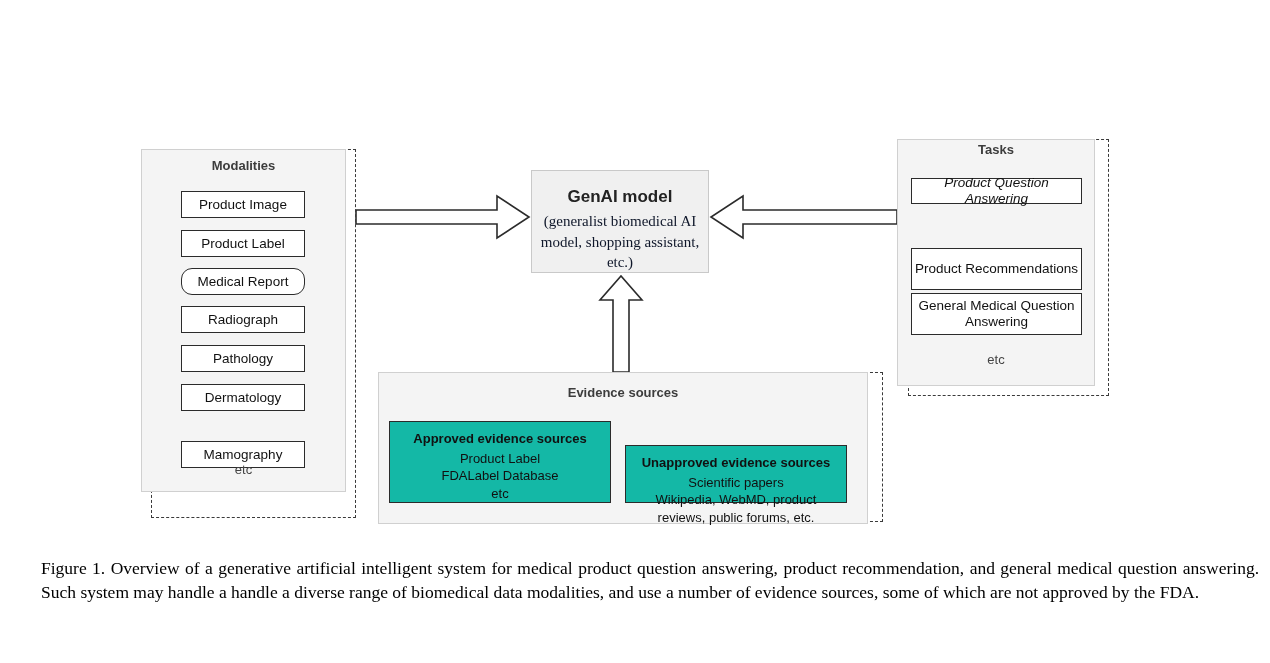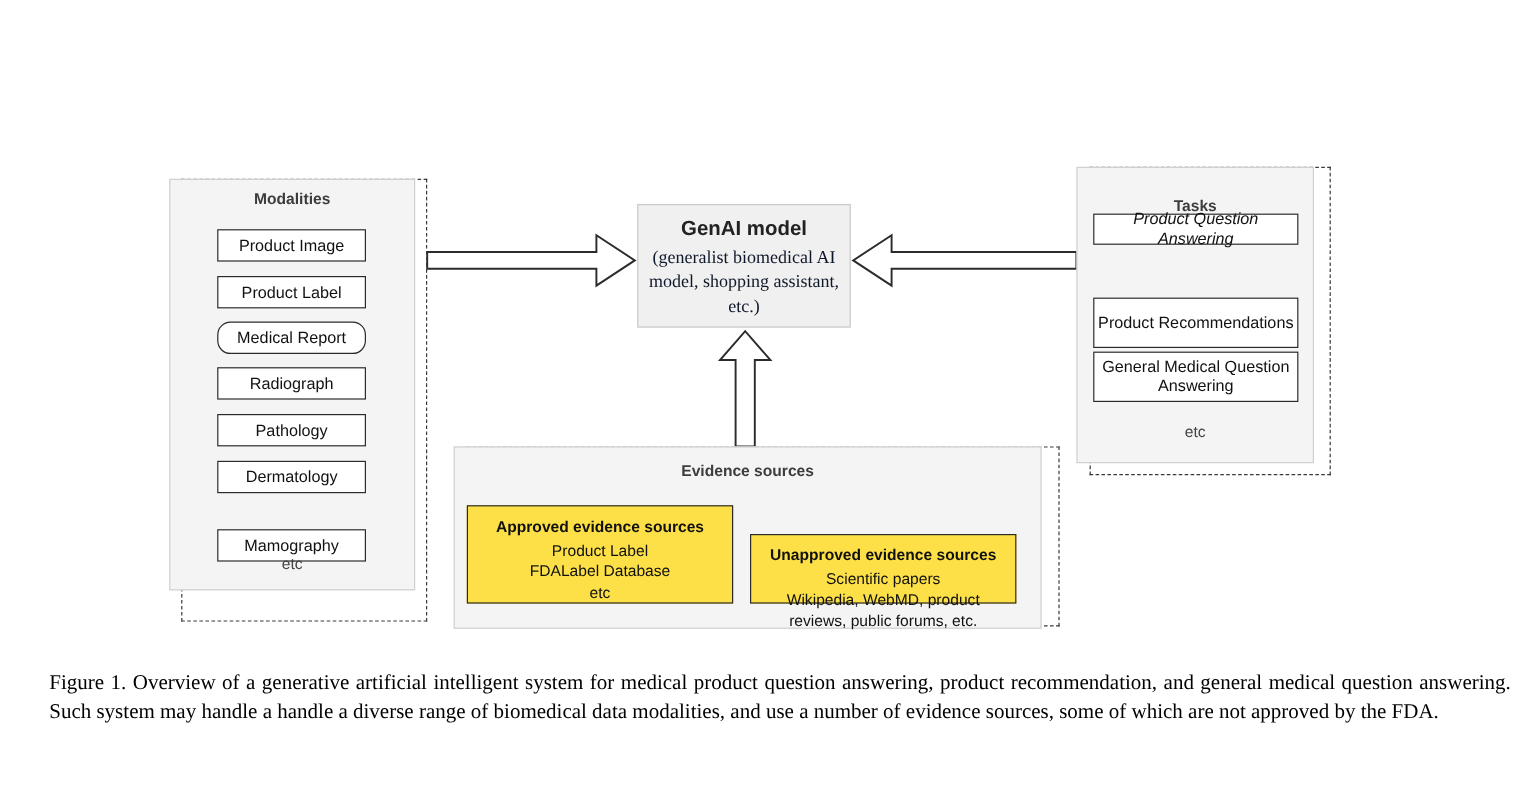--- a/index.html
+++ b/index.html
@@ -73,21 +73,21 @@
     left: 531px;
     top: 170px;
     width: 178px;
     height: 103px;
     background: #f0f0f0;
     border: 1px solid #c9c9c9;
     box-sizing: border-box;
     display: flex;
     flex-direction: column;
     align-items: center;
-    justify-content: flex-start;
+    justify-content: flex-end;
     padding-top: 10px;
   }
   #model-box .model-title {
     font-family: "Liberation Sans", sans-serif;
     font-size: 17px;
     font-weight: bold;
     color: #222222;
     margin-bottom: 4px;
   }
   #model-box .model-sub {
@@ -95,21 +95,21 @@
     font-size: 15px;
     color: #0f172a;
     text-align: center;
     line-height: 1.35;
     padding: 0 8px;
   }
 
   
   .ev-box {
     position: absolute;
-    background: #fde047;
+    background: #14b8a6;
     border: 1px solid #2b2b2b;
     box-sizing: border-box;
     font-family: "Liberation Sans", sans-serif;
     font-size: 13px;
     color: #111111;
     text-align: center;
     padding-top: 8px;
     line-height: 1.35;
   }
   .ev-box .ev-head {
@@ -168,21 +168,21 @@
   <div class="item-box" style="left:181px; top:441px; width:124px; height:27px;">Mamography</div>
   <div class="etc-label" style="left:141px; top:462px; width:205px;">etc</div>
 
   <div id="model-box">
     <div class="model-title">GenAI model</div>
     <div class="model-sub">(generalist biomedical AI model, shopping assistant, etc.)</div>
   </div>
 
   <div class="dashed" style="left:908px; top:139px; width:201px; height:257px;"></div>
   <div class="panel" style="left:897px; top:139px; width:198px; height:247px;">
-    <div class="panel-title" style="margin-top:24px;">Tasks</div>
+    <div class="panel-title" style="margin-top:2px;">Tasks</div>
   </div>
   <div class="item-box" style="left:911px; top:178px; width:171px; height:26px;font-style:italic;">Product Question Answering</div>
   <div class="item-box" style="left:911px; top:236px; width:171px; height:42px;margin-top:12px;">Product Recommendations</div>
   <div class="item-box" style="left:911px; top:293px; width:171px; height:42px;">General Medical Question Answering</div>
   <div class="etc-label" style="left:897px; top:352px; width:198px;">etc</div>
 
   <div class="dashed" style="left:389px; top:372px; width:494px; height:150px;"></div>
   <div class="panel" style="left:378px; top:372px; width:490px; height:152px;">
     <div class="panel-title" style="margin-top:12px;">Evidence sources</div>
   </div>

